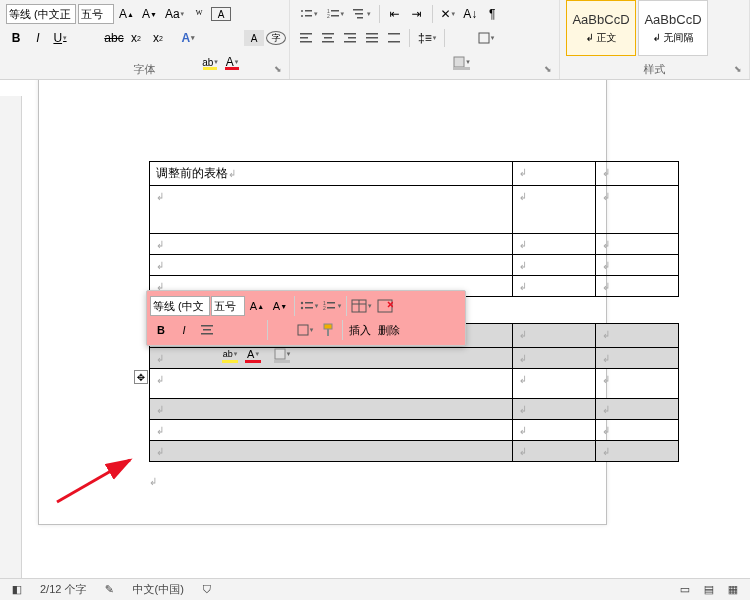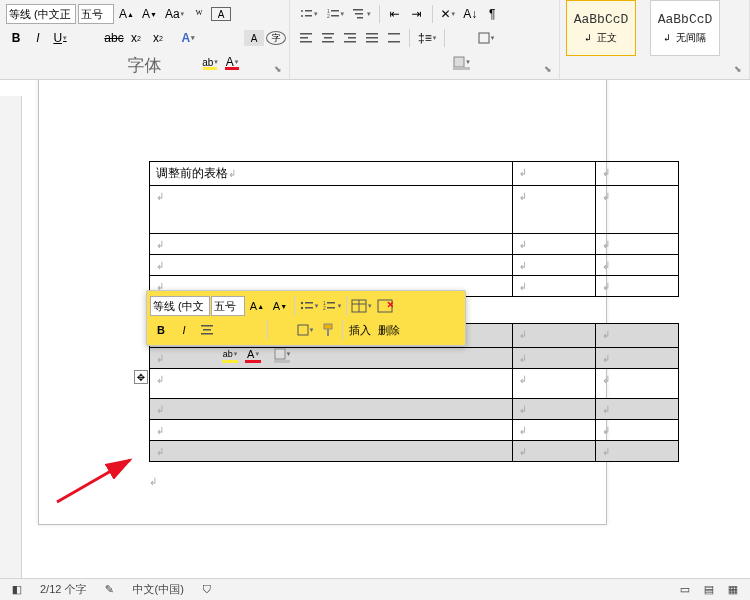--- a/index.html
+++ b/index.html
@@ -1,40 +1,40 @@
 <!DOCTYPE html>
 <html><head>
   <meta charset="utf-8">
   <style>
     * { margin: 0; padding: 0; box-sizing: border-box; }
     body { font-family: "Microsoft YaHei", sans-serif; font-size: 12px; background: #fff; width: 750px; height: 600px; overflow: hidden; position: relative; }
 
     
     .ribbon { background: #f3f3f3; border-bottom: 1px solid #d4d4d4; height: 80px; display: flex; }
     .ribbon-group { border-right: 1px solid #e0e0e0; padding: 2px 6px; display: flex; flex-direction: column; position: relative; }
-    .ribbon-group-label { text-align: center; font-size: 17px; color: #666; position: absolute; bottom: 2px; left: 0; right: 0; }
+    .ribbon-group-label { text-align: center; font-size: 11px; color: #666; position: absolute; bottom: 2px; left: 0; right: 0; }
     .ribbon-dlg { position: absolute; bottom: 3px; right: 3px; width: 12px; height: 12px; font-size: 9px; color: #888; }
 
     .rib-row { display: flex; align-items: center; gap: 2px; height: 24px; }
     .rib-btn { display: inline-flex; align-items: center; justify-content: center; min-width: 20px; height: 20px; padding: 0 2px; cursor: pointer; border: 1px solid transparent; }
     .rib-dd { font-size: 7px; color: #666; margin-left: 1px; }
     .rib-input { border: 1px solid #ababab; background: #fff; height: 20px; font-size: 11px; padding: 0 2px; }
     .rib-sep { width: 1px; height: 18px; background: #d0d0d0; margin: 0 3px; }
 
     
     .g-font { width: 290px; }
     .font-name { width: 70px; }
     .font-size { width: 36px; }
 
     
     .g-para { width: 270px; }
 
     
     .g-styles { width: 190px; padding-top: 0; }
-    .style-gal { display: flex; gap: 14px; font-family: Liberation Mono, monospace; }
+    .style-gal { display: flex; gap: 2px; }
     .style-item { width: 70px; height: 56px; border: 1px solid #d0d0d0; background: #fff; display: flex; flex-direction: column; align-items: center; justify-content: center; font-size: 10px; }
     .style-item.sel { border: 1px solid #f0b000; background: #fff8e1; }
     .style-prev { font-size: 13px; color: #333; }
     .style-name { font-size: 10px; margin-top: 4px; }
 
     
     .doc-area { background: #fff; position: relative; height: 500px; overflow: hidden; }
     .page { position: absolute; left: 38px; top: 0; width: 569px; background: #fff; border: 1px solid #c0c0c0; box-shadow: 0 0 4px rgba(0,0,0,0.1); padding: 90px 62px 40px 110px; }
     .ruler-left { position: absolute; left: 0; top: 16px; bottom: 0; width: 22px; background: #f3f3f3; border-right: 1px solid #d4d4d4; }
 
@@ -45,21 +45,21 @@
     .wtable.t2 td.shaded { background: #d9d9d9; }
     .pm { color: #aaa; font-size: 10px; }
 
     
     .move-handle { position: absolute; width: 14px; height: 14px; border: 1px solid #888; background: #fff; display: flex; align-items: center; justify-content: center; font-size: 10px; cursor: move; }
 
     
     .arrow { position: absolute; left: 52px; top: 372px; pointer-events: none; }
 
     
-    .mini-tb { position: absolute; background: #fde047; border: 1px solid #c8c8c8; box-shadow: 0 2px 6px rgba(0,0,0,0.25); border-radius: 2px; padding: 3px; width: 320px; }
+    .mini-tb { position: absolute; background: #fca5a5; border: 1px solid #c8c8c8; box-shadow: 0 2px 6px rgba(0,0,0,0.25); border-radius: 2px; padding: 3px; width: 320px; }
     .mini-row { display: flex; align-items: center; gap: 1px; height: 24px; }
     .mini-btn { min-width: 22px; height: 22px; display: inline-flex; align-items: center; justify-content: center; cursor: pointer; border: 1px solid transparent; font-size: 11px; }
     .mini-sep { width: 1px; height: 20px; background: #d0d0d0; margin: 0 2px; }
     .mini-input { border: 1px solid #ababab; height: 20px; font-size: 11px; padding: 0 2px; }
     .mini-txt { font-size: 11px; padding: 0 3px; cursor: pointer; }
 
     
     .statusbar { position: absolute; bottom: 0; left: 0; right: 0; height: 22px; background: #f3f3f3; border-top: 1px solid #d4d4d4; display: flex; align-items: center; padding: 0 8px; font-size: 11px; color: #444; gap: 14px; }
     .sb-right { margin-left: auto; display: flex; gap: 6px; }
     .sb-icon { width: 18px; height: 18px; display: inline-flex; align-items: center; justify-content: center; }
@@ -205,20 +205,21 @@
     <div class="style-gal">
       <div class="style-item sel">
         <div class="style-prev">AaBbCcD</div>
         <div class="style-name">↲ 正文</div>
       </div>
       <div class="style-item">
         <div class="style-prev">AaBbCcD</div>
         <div class="style-name">↲ 无间隔</div>
       </div>
     </div>
+    <div class="ribbon-group-label">样式</div>
     <span class="ribbon-dlg">⬊</span>
   </div>
 </div>
 
 <div class="doc-area">
   <div class="ruler-left"></div>
 
   <div class="page" style="top:-10px">
 
     <table class="wtable" style="margin-top:0">

